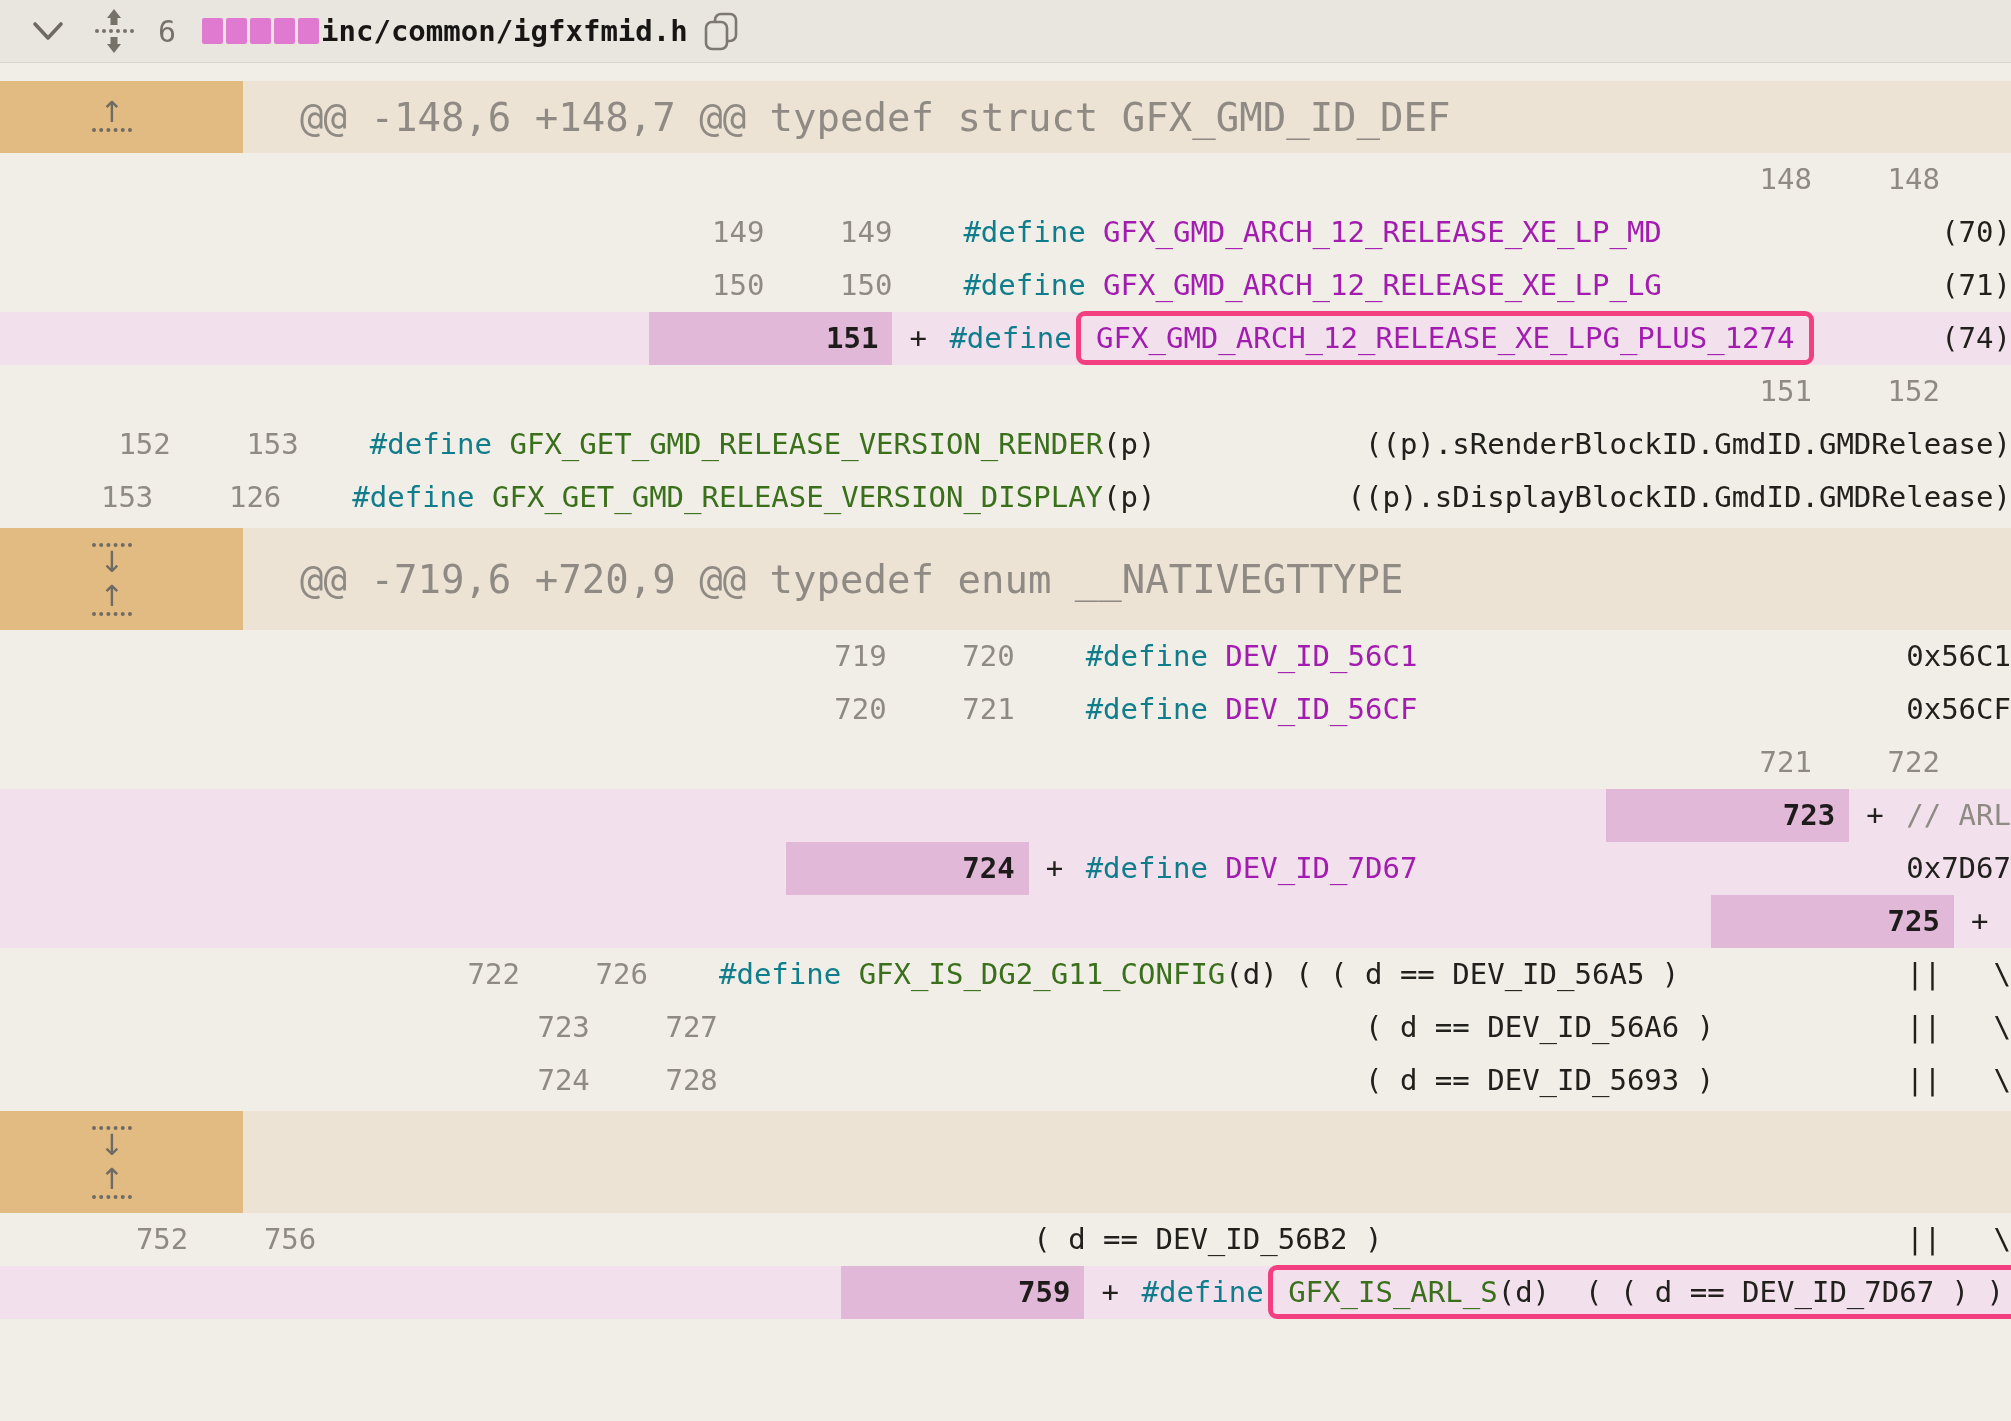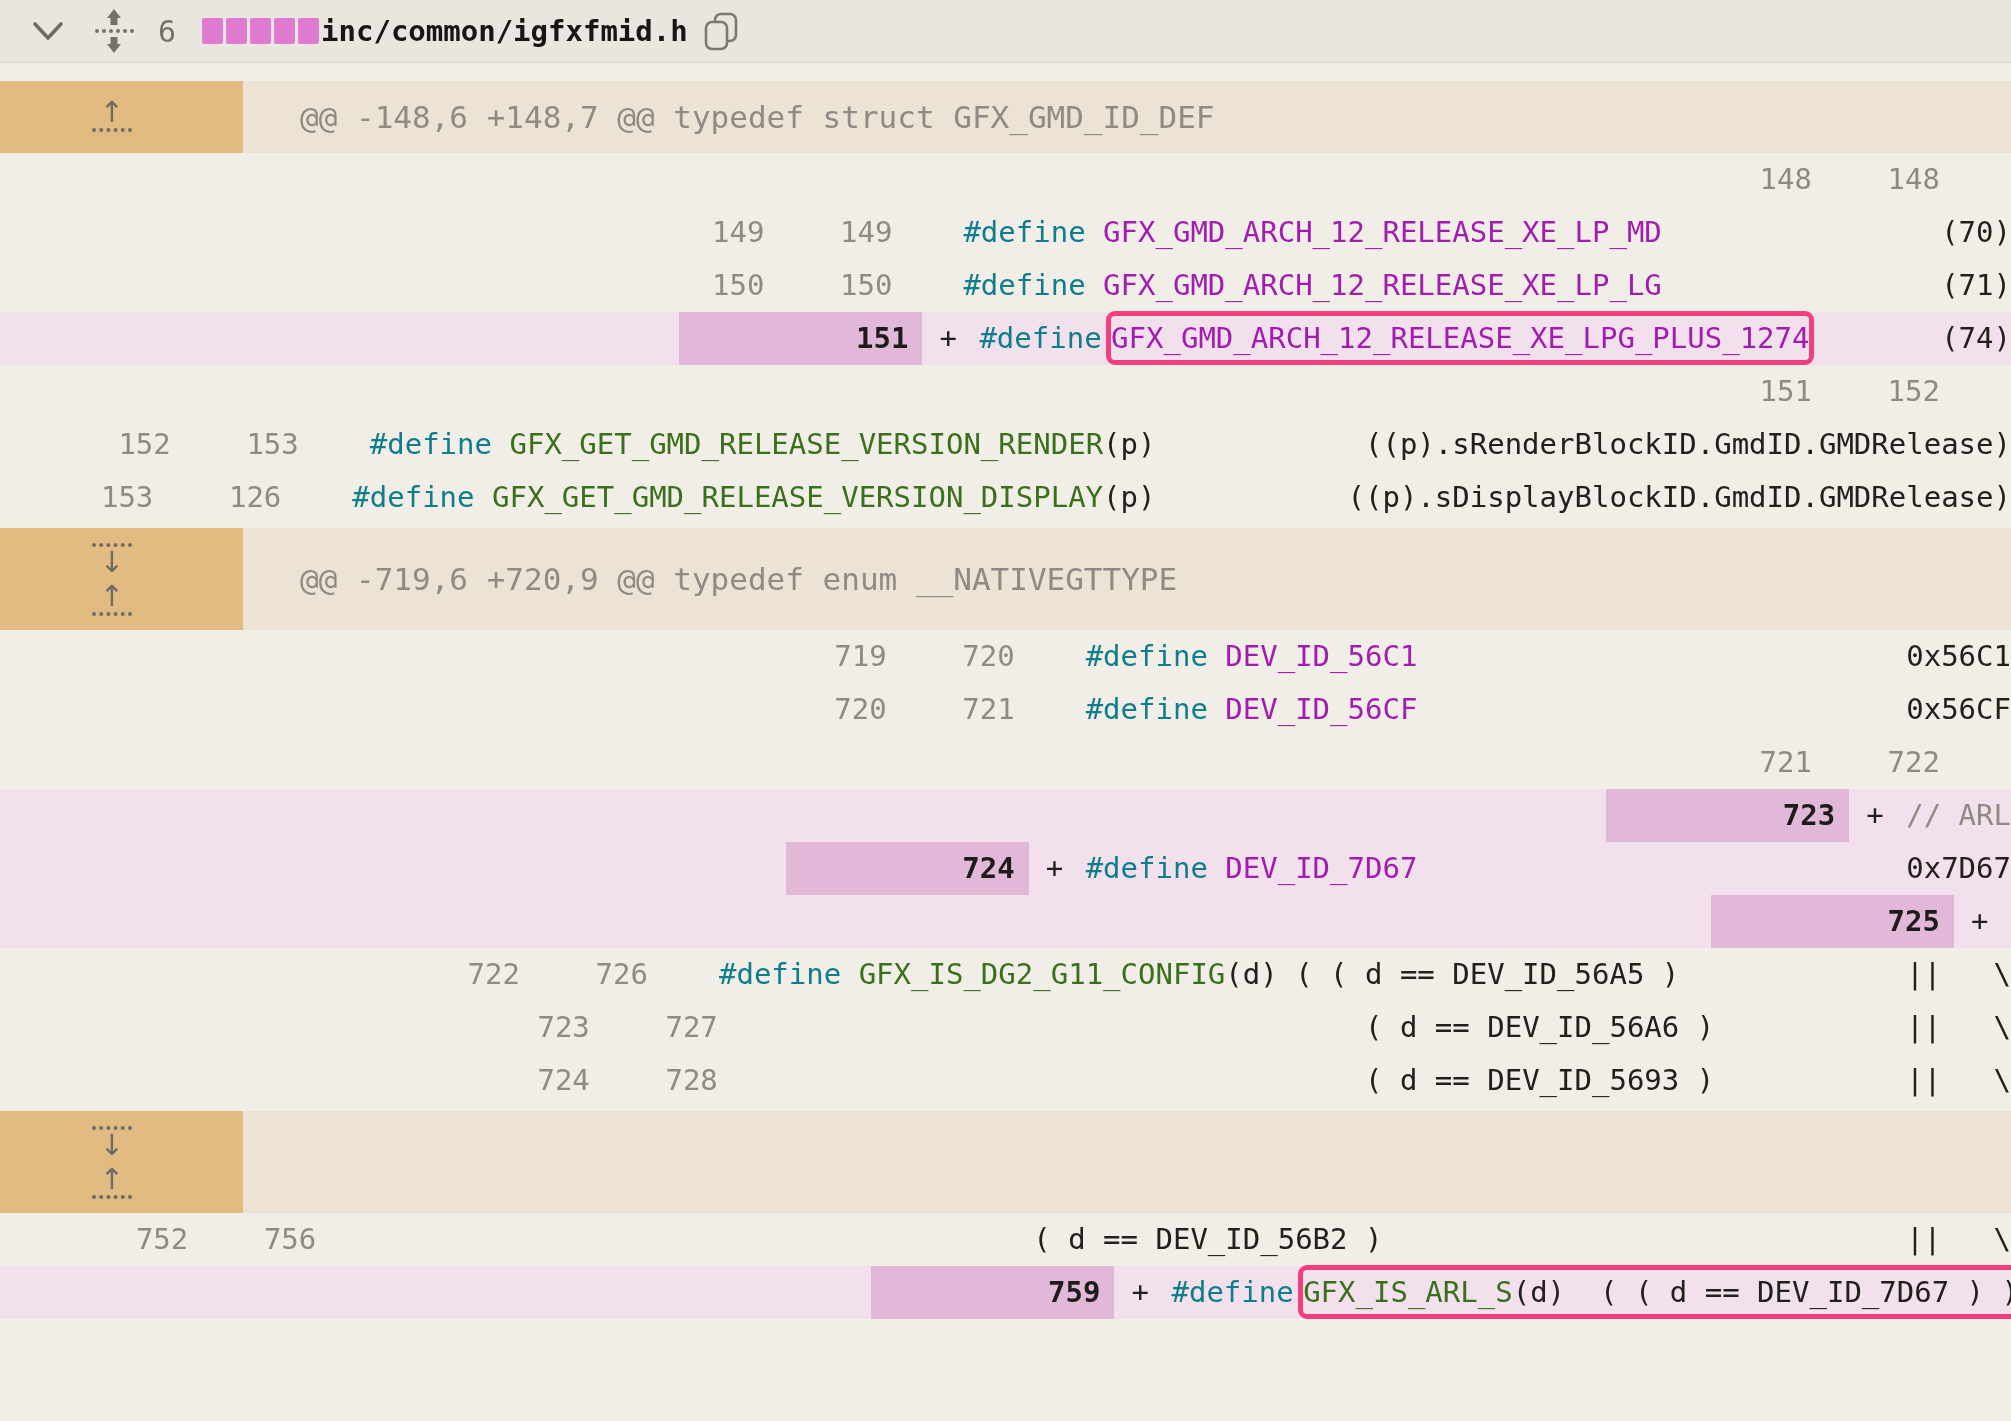--- a/index.html
+++ b/index.html
@@ -21,42 +21,42 @@
   .hunk.tall{height:102px;}
   .hunk.first{margin-top:18px;}
   .hunk.later{margin-top:4px;}
   .hgut{width:243px;background:#e2bb83;display:flex;flex-direction:column;
         align-items:flex-start;justify-content:center;gap:9px;
         padding-left:91px;box-sizing:border-box;height:100%;}
   .exp{display:flex;flex-direction:column;align-items:center;width:42px;cursor:pointer;}
   .arrow{font-family:"DejaVu Sans","Liberation Sans",sans-serif;font-size:29px;
          line-height:25px;color:#6f6b64;}
   .dots{width:40px;height:0;border-top:4px dotted #6f6b64;margin:3px 0;}
-  .htext{margin-left:57px;align-self:center;color:#8f8b84;font-size:31px;white-space:pre;}
+  .htext{margin-left:57px;align-self:center;color:#8f8b84;font-size:39px;white-space:pre;}
   
   .row{display:flex;height:53px;justify-content:flex-end;}
   .gut{width:243px;display:flex;height:100%;}
   .go,.gn{box-sizing:border-box;color:#8f8b84;font-size:29px;line-height:53px;
           text-align:right;cursor:pointer;}
   .go{width:121px;padding-right:20px;}
   .gn{width:122px;padding-right:14px;}
   .mk{width:57px;box-sizing:border-box;padding-left:17px;font-size:29px;
       line-height:53px;color:#22201d;}
   .code{white-space:pre;font-size:29px;line-height:53px;color:#22201d;}
   .row.add{background:#f2e0ec;}
   .row.add .gut{background:#e2b8d8;}
   .row.add .gn{color:#1e1c1a;font-weight:bold;}
   
   .kw{color:#0f7d8b;margin-top:10px;}
   .macro{color:#a21caf;}
   .fn{color:#3a701c;}
   .plain{color:#22201d;}
   .cmt{color:#8f8b84;}
   
-  .hl{border:5px solid #f23f80;border-radius:9px;padding:5px 0;margin:0 -13px;}
+  .hl{border:5px solid #f23f80;border-radius:9px;padding:5px 15px;margin:0 -13px;}
 </style>
 </head>
 <body>
 
 <div class="file-header">
   <span class="chev">
     <svg width="36" height="28" viewBox="0 0 36 28">
       <path d="M5 7 L18 21 L31 7" fill="none" stroke="#6f6b64" stroke-width="3.6" stroke-linecap="round" stroke-linejoin="round"></path>
     </svg>
   </span>

